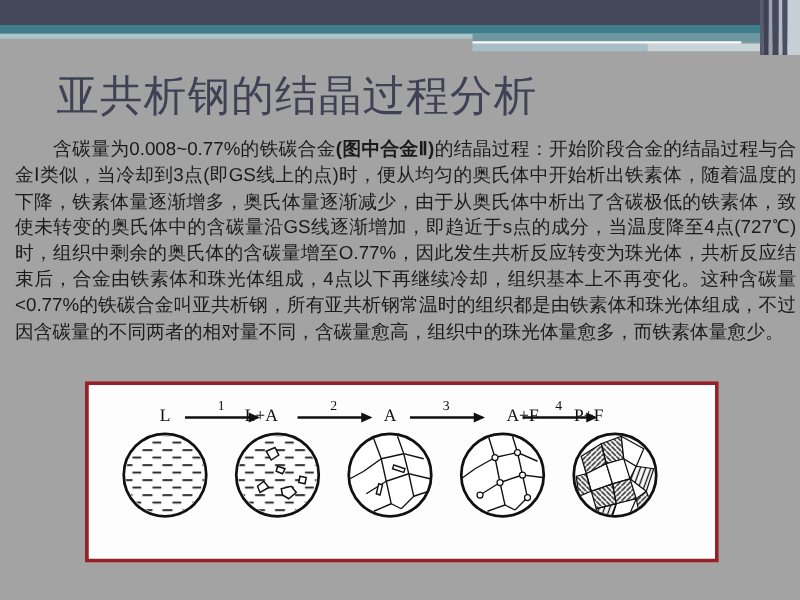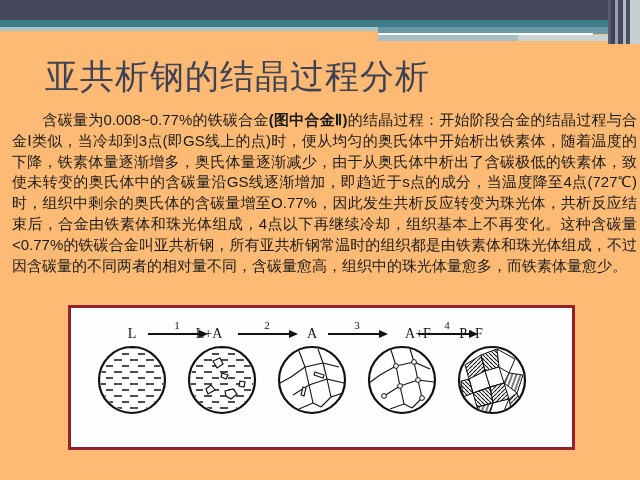--- a/index.html
+++ b/index.html
@@ -1,18 +1,18 @@
 <!DOCTYPE html>
 <html><head>
 <meta charset="utf-8">
 <style>
   html,body{margin:0;padding:0;}
   body{width:640px;height:480px;overflow:hidden;background:#fdfdfd;
        font-family:"Liberation Sans",sans-serif;}
-  .slide{position:relative;width:640px;height:480px;background:#fdba74;}
+  .slide{position:relative;width:640px;height:480px;background:#a3a3a3;}
 
   
   .bar{position:absolute;left:0;right:0;}
   .bar-dark{top:0;height:20px;background:#45485a;}
   .bar-teal{top:20px;height:7px;background:#3e7e8a;}
   .bar-light{top:27px;height:4px;background:#aac6cb;}
   .deco{position:absolute;}
   .deco-step{left:378px;top:27px;width:262px;height:7px;background:#6d97a3;}
   .deco-white-line{left:378px;top:33px;width:215px;height:2px;background:#fdfdfd;}
   .deco-band-a{left:378px;top:35px;width:140px;height:6px;background:#a6bfc7;}

